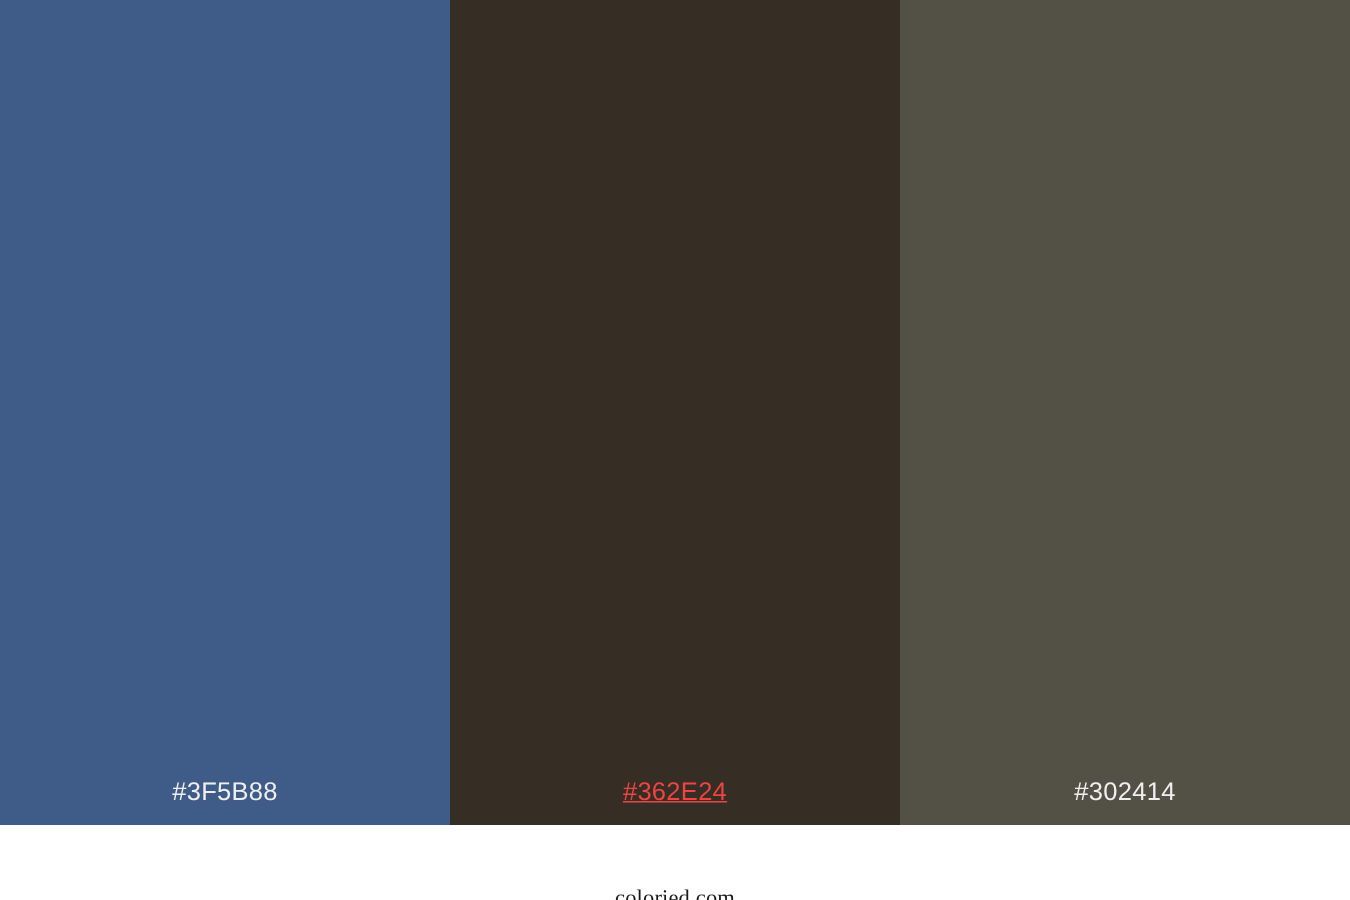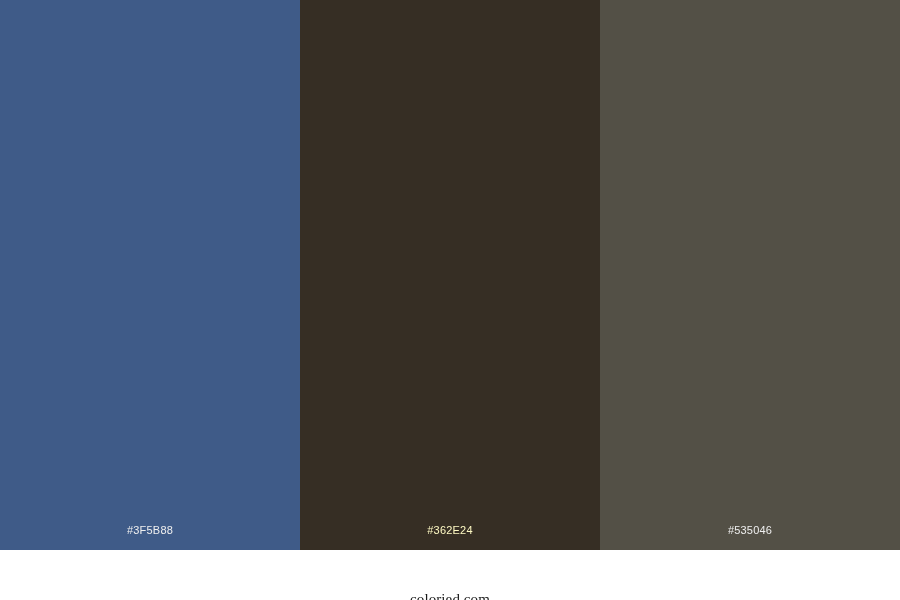--- a/index.html
+++ b/index.html
@@ -43,21 +43,21 @@
     align-items: flex-end;
     justify-content: center;
   }
 
   .swatch-label {
     display: block;
     width: 100%;
     text-align: center;
     color: #efefef;
     font-family: "Liberation Sans", "DejaVu Sans", sans-serif;
-    font-size: 11px;
+    font-size: 17px;
     line-height: 1;
     letter-spacing: 0.2px;
     padding-bottom: 14px;
     user-select: text;
   }
 
   
   #footer-bar {
     width: 900px;
     height: 50px;
@@ -84,25 +84,25 @@
 
   <div id="swatch-strip">
 
     <div class="swatch" style="background-color: rgb(63, 91, 136);">
       <span class="swatch-label" style="color: rgb(239, 239, 239);">#3F5B88</span>
     </div>
 
 
 
     <div class="swatch" style="background-color: rgb(54, 46, 36);">
-      <span class="swatch-label" style="color: #fef9c3;">#362E24</span>
+      <span class="swatch-label" style="color: #ef4444; text-decoration: underline;">#362E24</span>
     </div>
 
     <div class="swatch" style="background-color: rgb(83, 80, 70);">
-      <span class="swatch-label" style="color: rgb(239, 239, 239);">#535046</span>
+      <span class="swatch-label" style="color: rgb(239, 239, 239);">#302414</span>
     </div>
 
   </div>
 
   <div id="footer-bar" style="background-color: rgb(255, 255, 255);">
     <span id="footer-watermark" style="color: rgb(26, 26, 26);">coloried.com</span>
   </div>
 
 </div>
 

